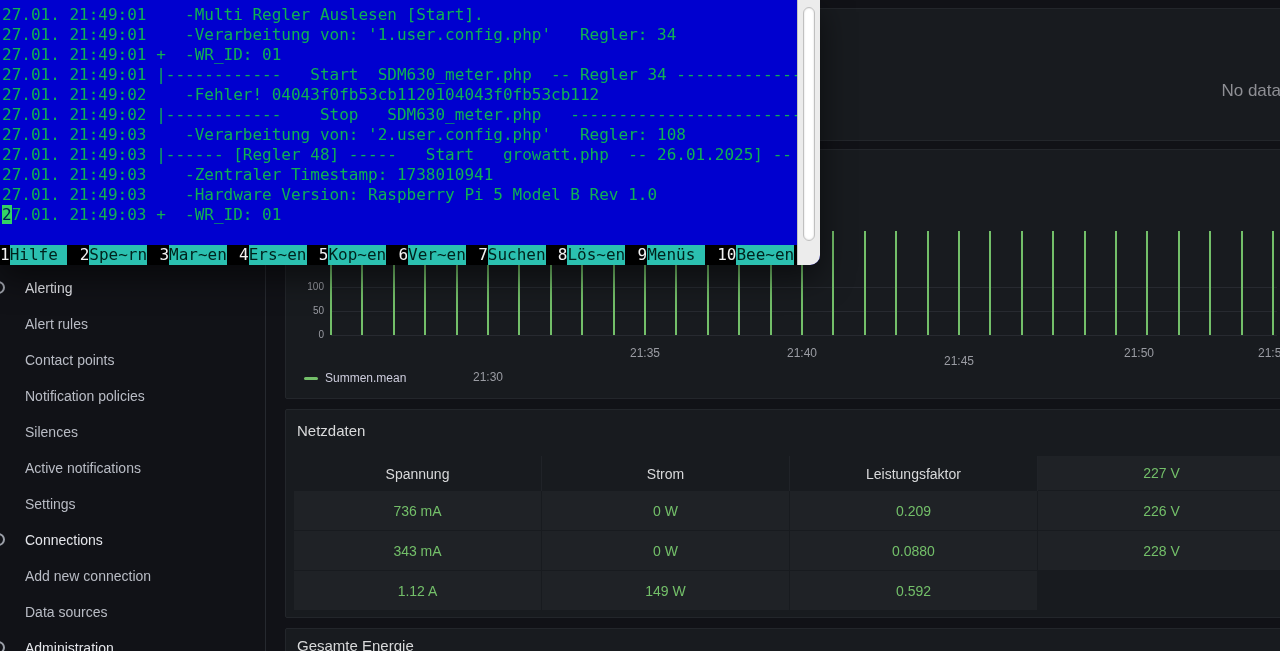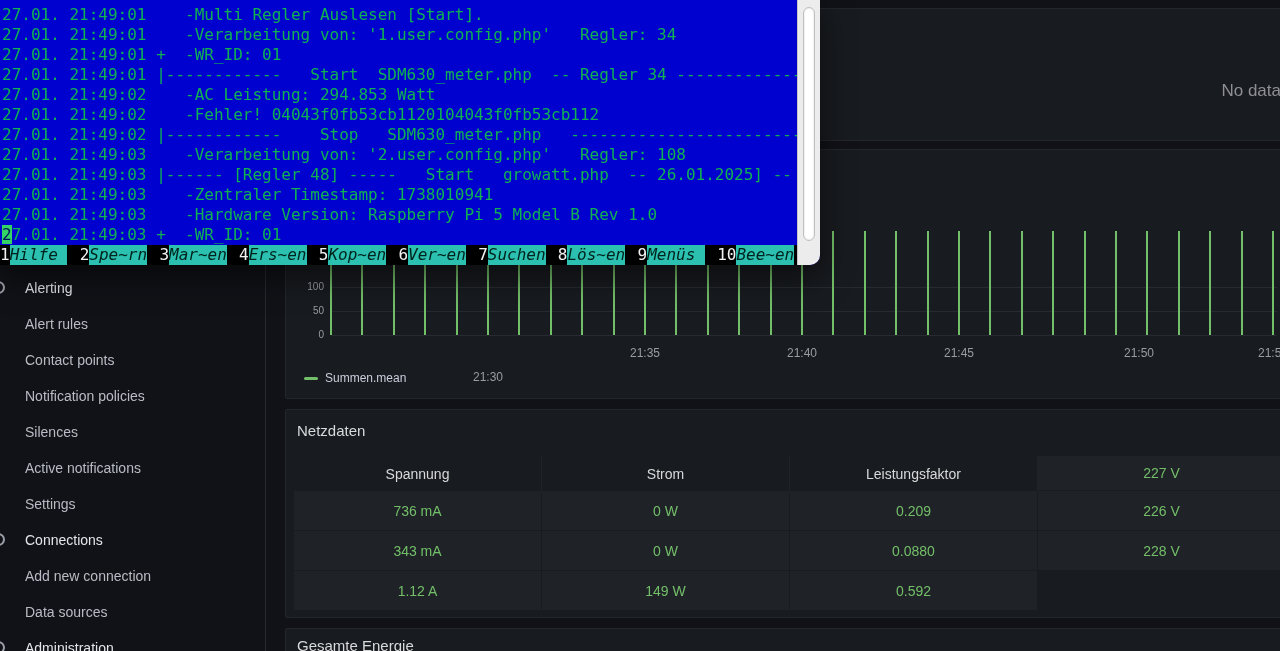--- a/index.html
+++ b/index.html
@@ -56,21 +56,21 @@
               box-shadow:0 12px 32px rgba(0,0,0,0.55); }
   #term-text { position:absolute; left:0; top:0; width:797px; height:265px;
                padding:5px 0 0 2px; overflow:hidden; }
   .tline { white-space:pre; font:16px/20px "DejaVu Sans Mono", monospace;
            color:var(--term-green); }
   .tcursor { background:var(--term-cursor); color:#00145e; }
   #term-fkeys { position:absolute; left:0; bottom:0; width:797px; height:20px;
                 background:#000; display:flex; }
   .fcell { width:79.7px; display:flex; font:16px/20px "DejaVu Sans Mono", monospace; cursor:pointer; }
   .fnum { color:var(--fkey-num); min-width:9.6px; text-align:right; white-space:pre; }
-  .flabel { background:var(--fkey-teal); color:#00221c; width:57.8px; white-space:pre;font-style:italic; }
+  .flabel { background:var(--fkey-teal); color:#00221c; width:57.8px; white-space:pre; }
   #term-scroll { position:absolute; right:0; top:0; width:23px; height:265px;
                  background:#ececec; border-left:1px solid #c4c4c4; }
   #term-thumb { position:absolute; left:5px; top:7px; width:12px; height:234px;
                 background:#ffffff; border:1px solid #c0c0c0; border-radius:6px;
                 box-shadow:inset 0 0 2px rgba(0,0,0,0.18); }
 </style>
 </head>
 <body>
 
 <div id="stage">
@@ -157,21 +157,21 @@
           <div class="spike" style="left: 797.6px; top: 80.84px; height: 104.16px;"></div>
           <div class="spike" style="left: 829px; top: 80.84px; height: 104.16px;"></div>
           <div class="spike" style="left: 860.4px; top: 80.84px; height: 104.16px;"></div>
           <div class="spike" style="left: 891.8px; top: 80.84px; height: 104.16px;"></div>
           <div class="spike" style="left: 923.2px; top: 80.84px; height: 104.16px;"></div>
           <div class="spike" style="left: 954.6px; top: 80.84px; height: 104.16px;"></div>
           <div class="spike" style="left: 986px; top: 80.84px; height: 104.16px;"></div>
           <div class="xtick" style="left: 182px; margin-top: 24px;">21:30</div>
           <div class="xtick" style="left: 339px;">21:35</div>
           <div class="xtick" style="left: 496px;">21:40</div>
-          <div class="xtick" style="left: 653px;">21:45</div>
+          <div class="xtick" style="left: 653px; margin-top: 8px;">21:45</div>
           <div class="xtick" style="left: 810px; margin-left: 23px;">21:50</div>
           <div class="xtick" style="left: 967px;">21:55</div>
         </div>
       <div id="chart-legend">
         <span class="swatch"></span>
         <span>Summen.mean</span>
       </div>
     </section>
 
     <section class="panel" id="panel-table">
@@ -201,21 +201,20 @@
 
   </main>
 
   <div id="terminal">
     <div id="term-text">
       <div id="term-lines">
           <div class="tline">27.01. 21:49:01    -Multi Regler Auslesen [Start].</div>
           <div class="tline">27.01. 21:49:01    -Verarbeitung von: '1.user.config.php'   Regler: 34</div>
           <div class="tline">27.01. 21:49:01 +  -WR_ID: 01</div>
           <div class="tline">27.01. 21:49:01 |------------   Start  SDM630_meter.php  -- Regler 34 --------------</div>
-          <div class="tline">27.01. 21:49:02    -AC Leistung: 294.853 Watt</div>
           <div class="tline">27.01. 21:49:02    -Fehler! 04043f0fb53cb1120104043f0fb53cb112</div>
           <div class="tline">27.01. 21:49:02 |------------    Stop   SDM630_meter.php   ------------------------</div>
           <div class="tline">27.01. 21:49:03    -Verarbeitung von: '2.user.config.php'   Regler: 108</div>
           <div class="tline">27.01. 21:49:03 |------ [Regler 48] -----   Start   growatt.php  -- 26.01.2025] --</div>
           <div class="tline">27.01. 21:49:03    -Zentraler Timestamp: 1738010941</div>
           <div class="tline">27.01. 21:49:03    -Hardware Version: Raspberry Pi 5 Model B Rev 1.0</div>
           <div class="tline"><span class="tcursor">2</span>7.01. 21:49:03 +  -WR_ID: 01</div>
         </div>
       <div id="term-fkeys">
           <div class="fcell">

